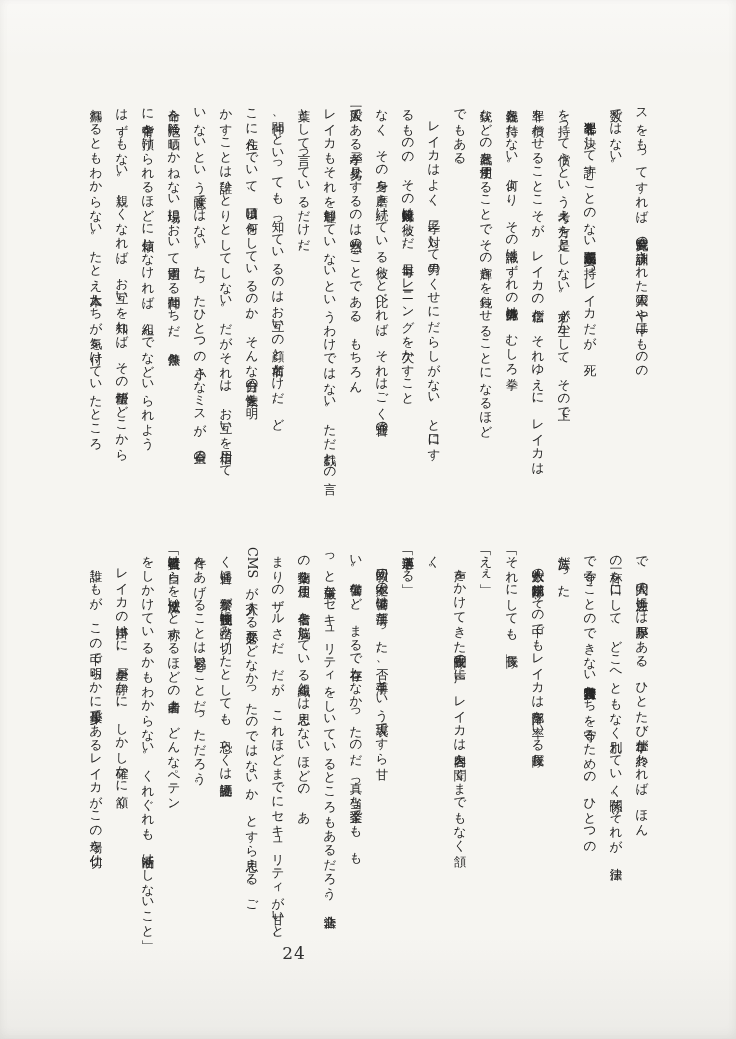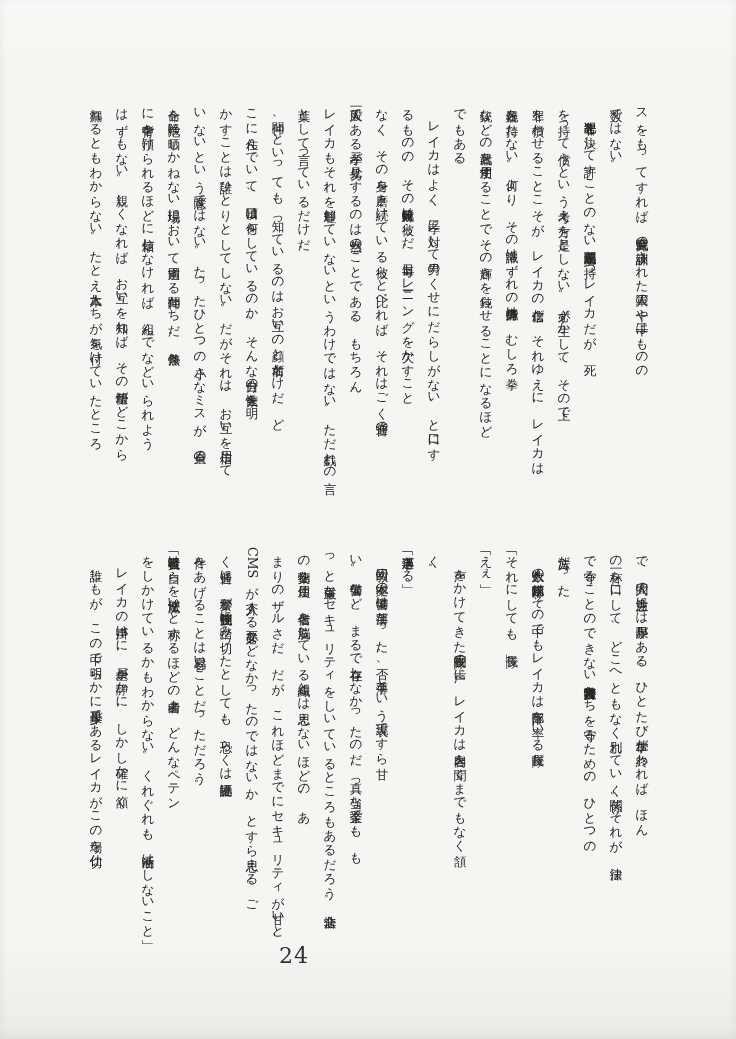--- a/index.html
+++ b/index.html
@@ -40,21 +40,21 @@
   .text-block.upper{top:100px;}
   .text-block.lower{top:547px;}
   .tline{
     margin:0;padding:0;
     white-space:nowrap;
   }
   .page-number{
     position:absolute;
     top:943px;left:0;width:588px;
     text-align:center;
-    font-size:22px;
+    font-size:17px;
     letter-spacing:1px;
     color:#303030;
   }
 </style>
 </head>
 <body>
 
 <div class="page">
   <div class="text-block upper">
       <p class="tline">スをもってすれば、完全武装の訓練された軍人の十や二十はものの</p>

